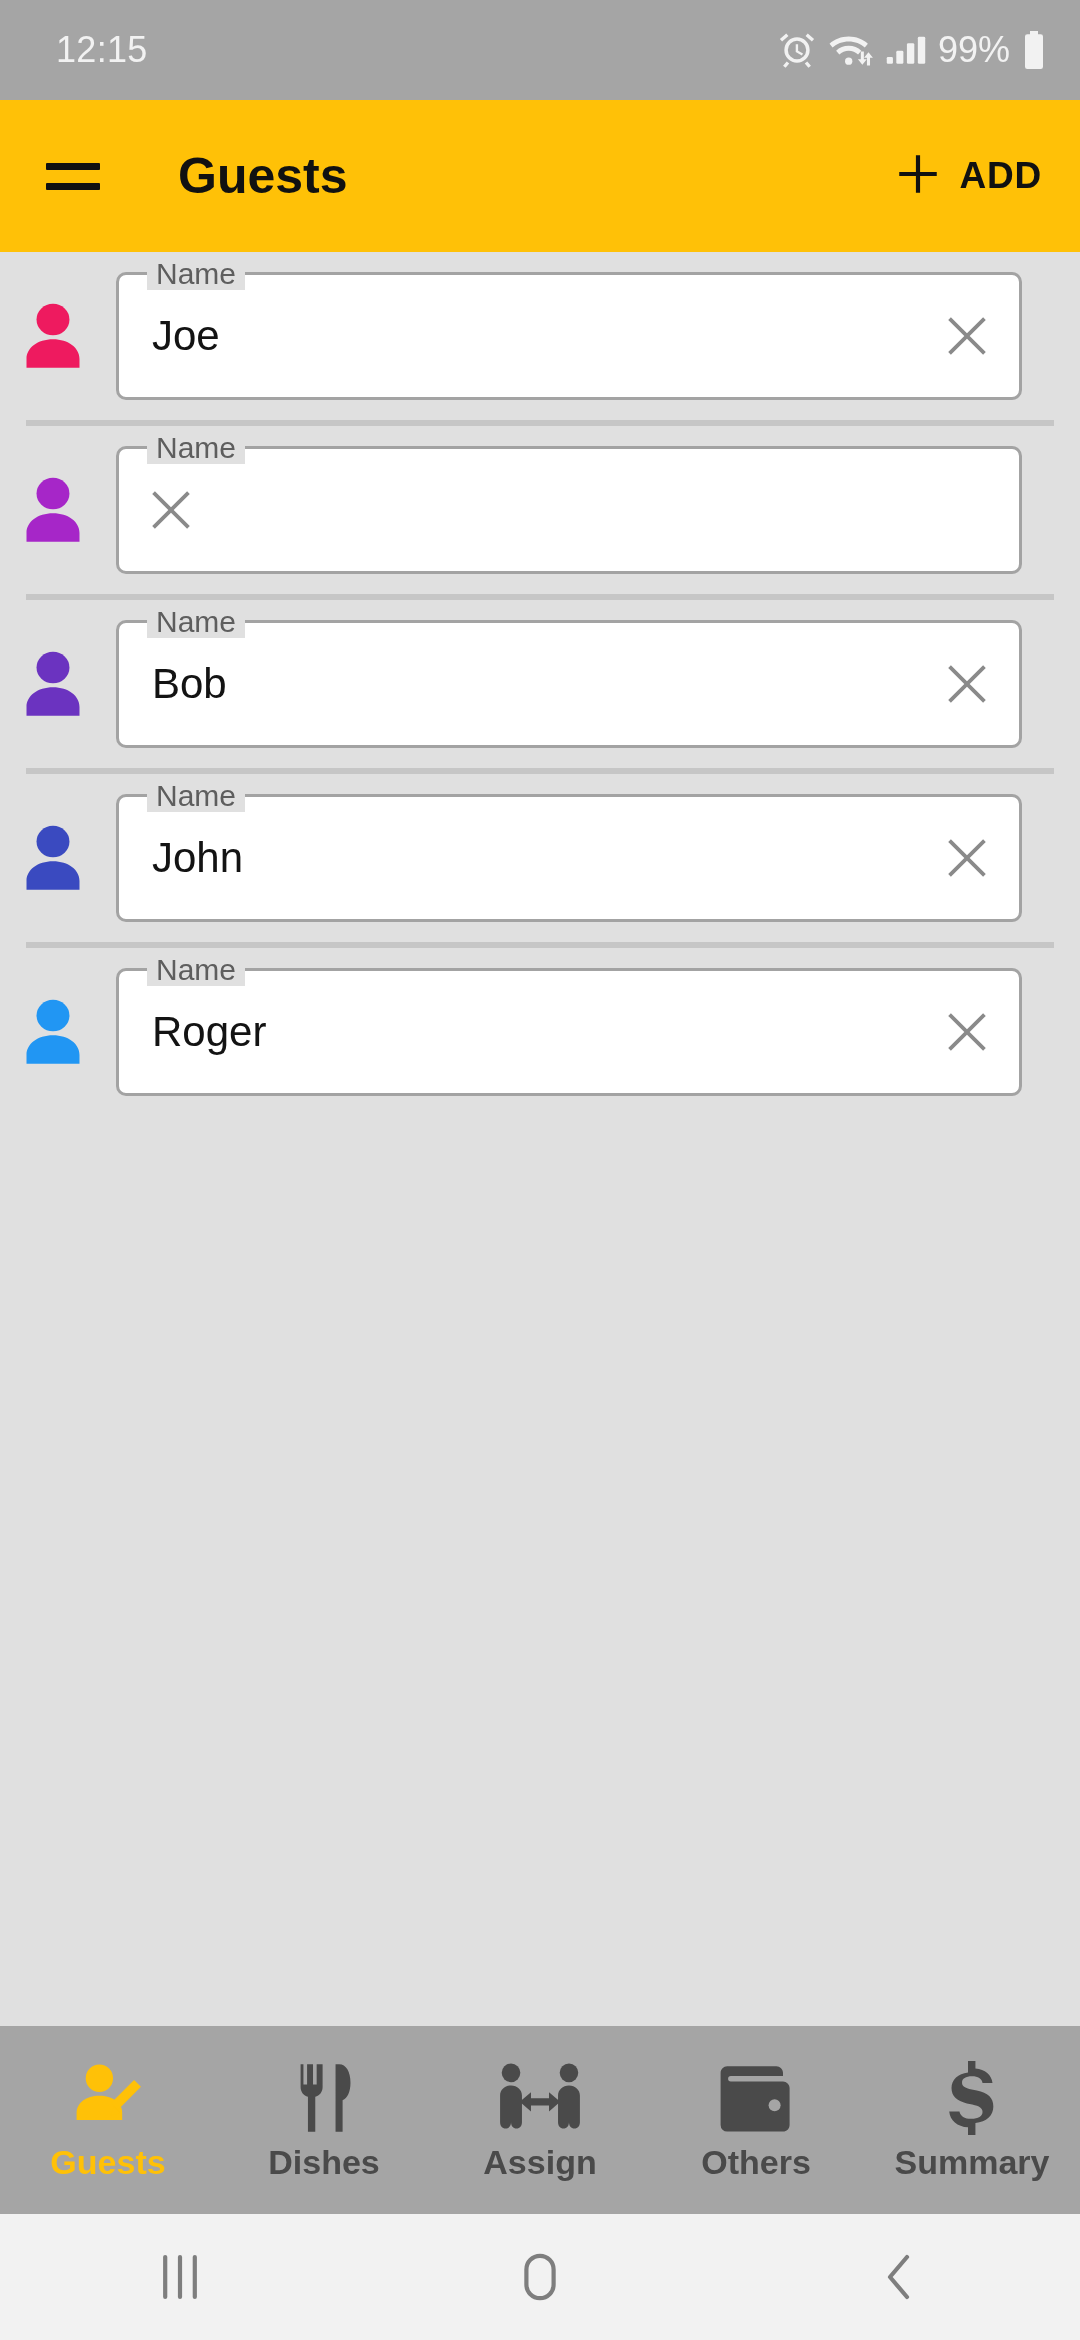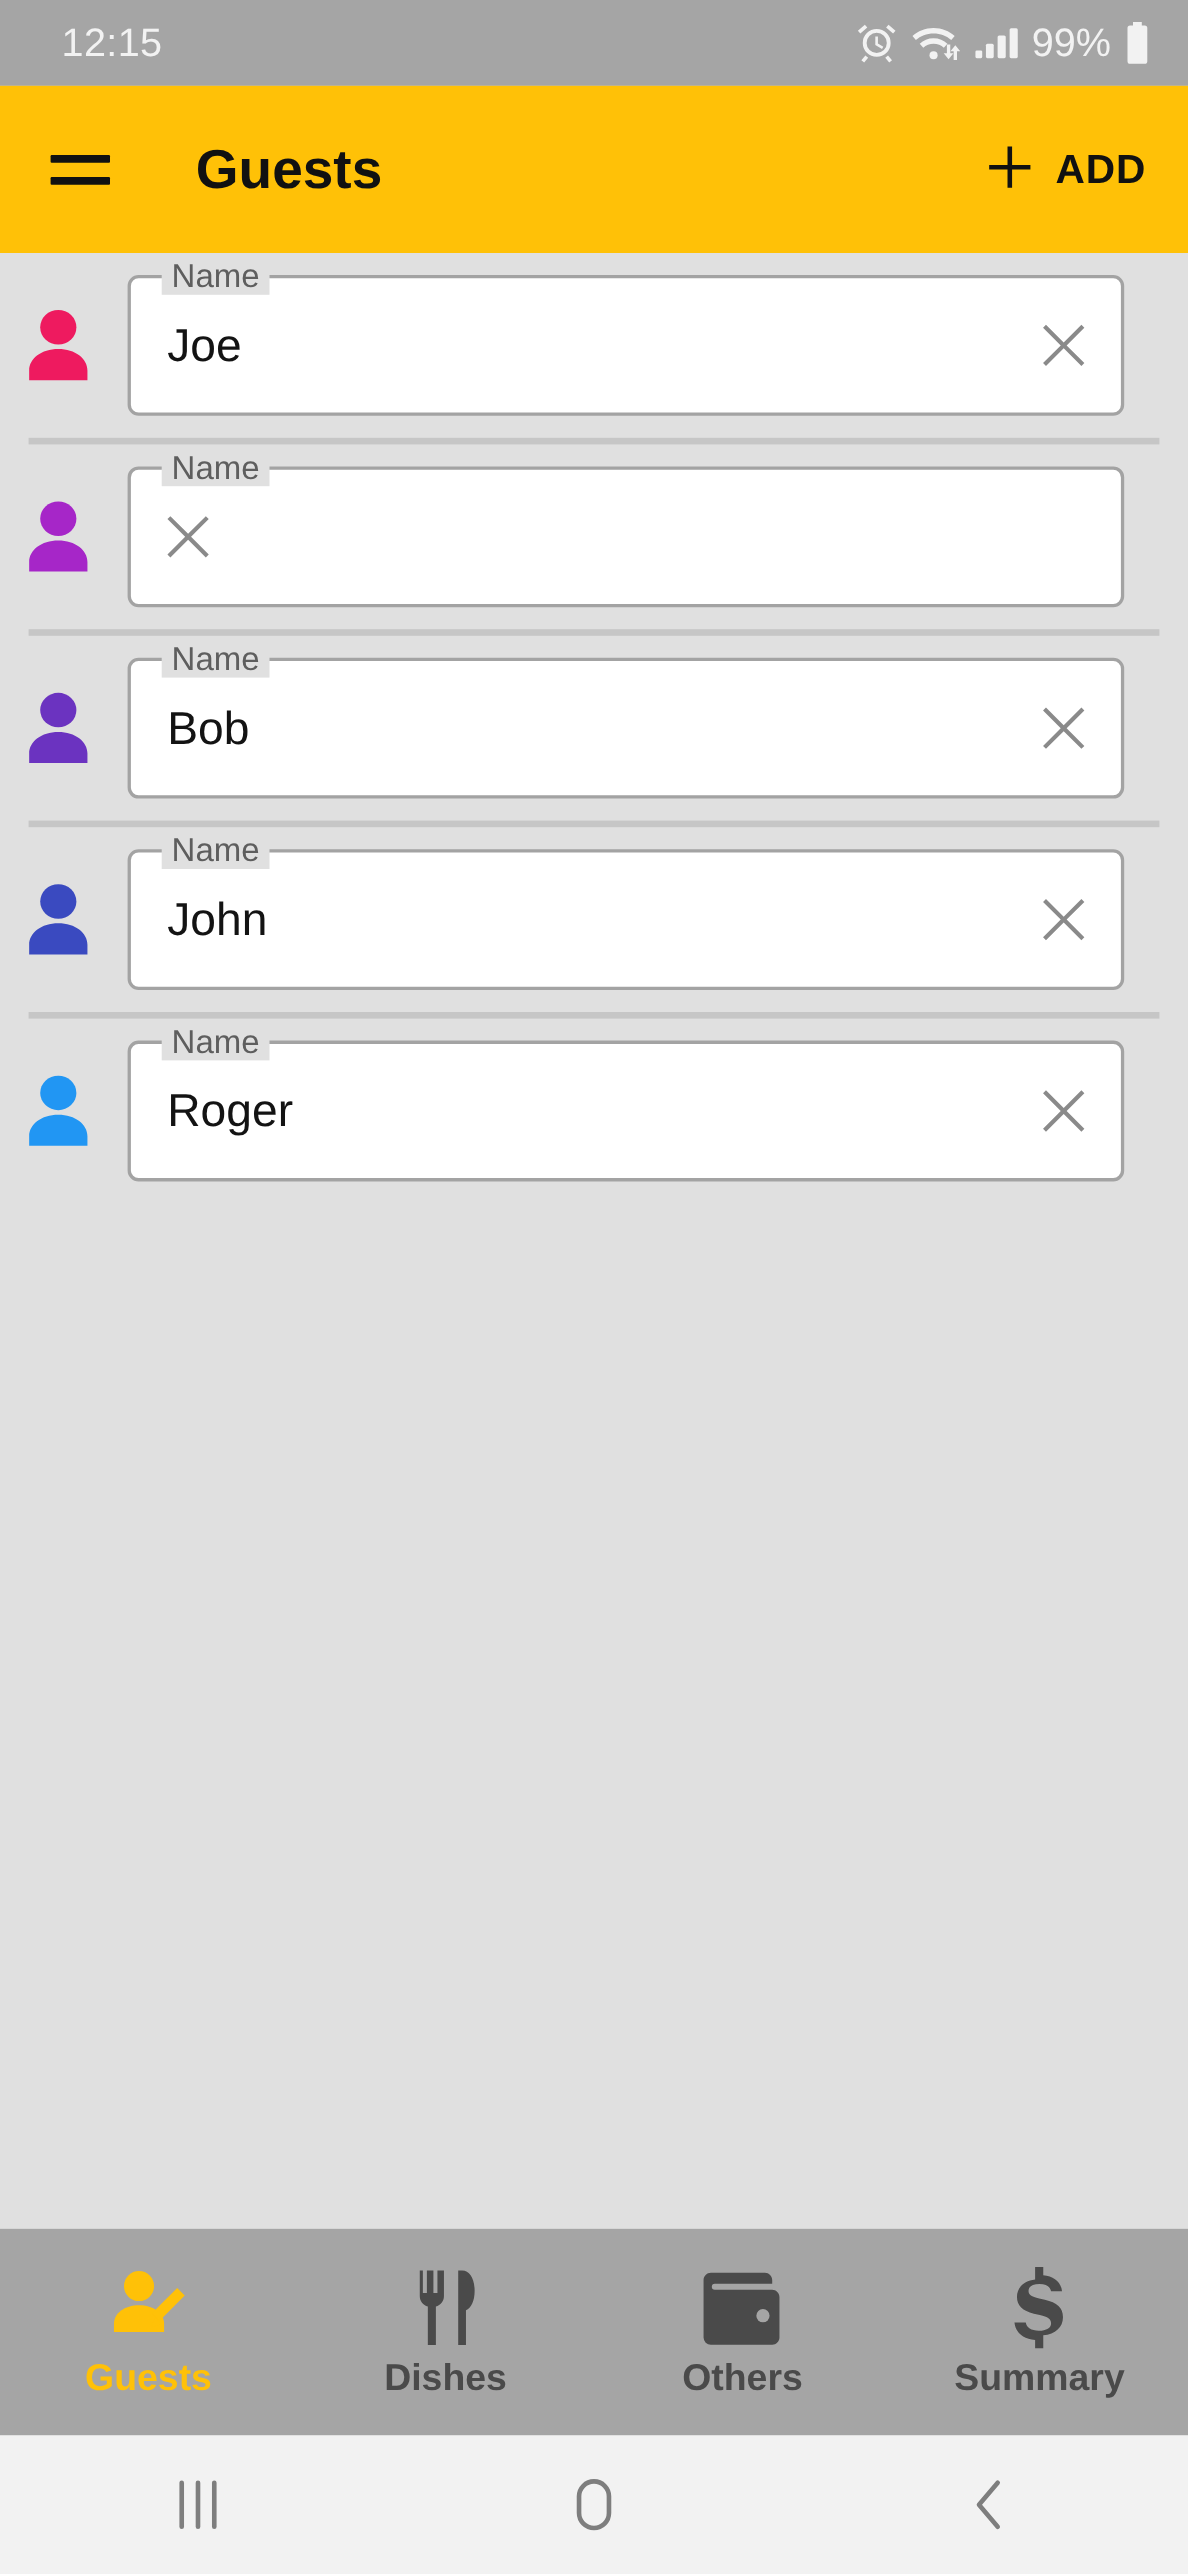--- a/index.html
+++ b/index.html
@@ -16,21 +16,21 @@
     position: relative;
     width: 1080px;
     height: 2340px;
     display: flex;
     flex-direction: column;
     background: #E0E0E0;
   }
 
   
   .status-bar {
-    height: 78px;
+    height: 100px;
     background: #A5A5A5;
     display: flex;
     align-items: center;
     justify-content: space-between;
     padding: 0 34px 0 56px;
     flex: 0 0 auto;
   }
   .status-clock {
     color: #F2F2F2;
     font-size: 36px;
@@ -395,20 +395,32 @@
     <div class="nav-item">
       <span class="nav-icon">
         <svg width="62" height="74" viewBox="0 0 22 26" fill="#4A4A4A">
           <path d="M1.6 1h2.1v7.2h1.3V1h2.1v7.2h1.3V1h2.1v8.2c0 1.7-1.1 3-2.6 3.4V25H5.3V12.6C3.8 12.2 2.7 10.9 2.7 9.2V1z"></path>
           <path d="M16.4 1c2.4 0 4 2.6 4 6.6 0 3.2-1.1 5.5-2.8 6.2V25h-2.5V1z"></path>
         </svg>
       </span>
       <span class="nav-label">Dishes</span>
     </div>
 
+    <div class="nav-item">
+      <span class="nav-icon">
+        <svg width="82" height="74" viewBox="0 0 30 26" fill="#4A4A4A">
+          <circle cx="4.4" cy="3.8" r="3.4"></circle>
+          <path d="M4.4 8.4c2.3 0 4 1.6 4 3.7v9.8c0 1.4-.8 2.3-2 2.3s-2-.9-2-2.3c0 1.4-.8 2.3-2 2.3s-2-.9-2-2.3v-9.8c0-2.1 1.7-3.7 4-3.7z"></path>
+          <circle cx="25.6" cy="3.8" r="3.4"></circle>
+          <path d="M25.6 8.4c2.3 0 4 1.6 4 3.7v9.8c0 1.4-.8 2.3-2 2.3s-2-.9-2-2.3c0 1.4-.8 2.3-2 2.3s-2-.9-2-2.3v-9.8c0-2.1 1.7-3.7 4-3.7z"></path>
+          <path d="M11.7 10.9v2.2h6.6v-2.2l4.1 3.5-4.1 3.5v-2.2h-6.6v2.2L7.6 14.4z"></path>
+        </svg>
+      </span>
+      <span class="nav-label">Assign</span>
+    </div>
 
     <div class="nav-item">
       <span class="nav-icon">
         <svg width="78" height="74" viewBox="0 0 26 24" fill="#4A4A4A">
           <path d="M3.4 1.4h16.4c1.2 0 2.2 1 2.2 2.2v1.1H4.6a.9.9 0 0 0 0 1.8h17.4c1.2 0 2.2 1 2.2 2.2v12.3c0 1.2-1 2.2-2.2 2.2H3.4a2.2 2.2 0 0 1-2.2-2.2V3.6c0-1.2 1-2.2 2.2-2.2z"></path>
           <circle cx="19.2" cy="14.4" r="2" fill="#A5A5A5"></circle>
         </svg>
       </span>
       <span class="nav-label">Others</span>
     </div>

